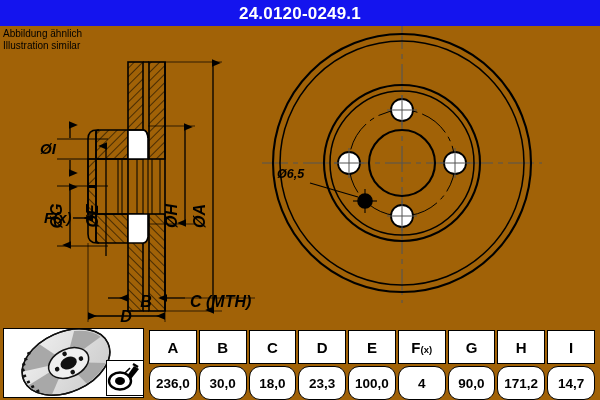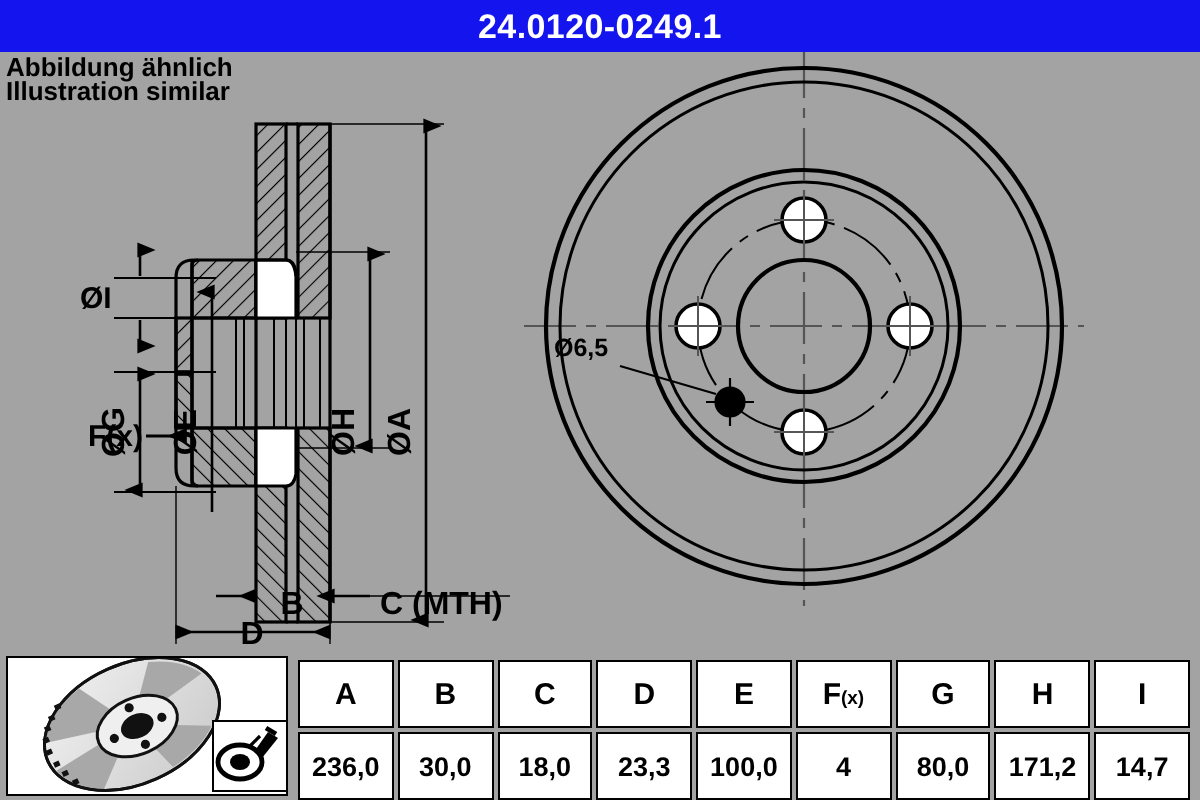--- a/index.html
+++ b/index.html
@@ -4,21 +4,21 @@
 <style>
   html, body {
     margin: 0;
     padding: 0;
     background: #ffffff;
   }
   #page {
     position: relative;
     width: 600px;
     height: 400px;
-    background: #a3a3a3;
+    background: #a16207;
     font-family: "Liberation Sans", sans-serif;
     overflow: hidden;
     box-sizing: border-box;
   }
 
   
   #header {
     position: absolute;
     left: 0; top: 0;
     width: 600px; height: 26px;
@@ -34,32 +34,32 @@
     font-weight: bold;
     letter-spacing: 0.2px;
     line-height: 1;
     white-space: nowrap;
   }
 
   
   #caption {
     position: absolute;
     left: 3px; top: 28px;
-    font-size: 13px;
-    font-weight: bold;
+    font-size: 10px;
+    font-weight: normal;
     color: #000;
     line-height: 11.5px;
     white-space: nowrap;
   }
 
   
   #drawing {
     position: absolute;
     left: 0; top: 26px;
-    width: 600px; height: 298px;
+    width: 600px; height: 298px; font-style: italic;
   }
   #drawing svg { display: block; }
 
   
   #bottom {
     position: absolute;
     left: 0; top: 326px;
     width: 600px; height: 74px;
   }
 
@@ -99,21 +99,21 @@
     text-align: center;
     vertical-align: middle;
     font-size: 15px;
     font-weight: bold;
     font-family: "Liberation Sans", sans-serif;
     color: #000;
     padding: 0;
     height: 32px;
     background: #fff;
   }
-  #dimtable tr.vals td { font-size: 13.5px; }
+  #dimtable tr.vals td { font-size: 13.5px; border-radius: 11px; }
   #dimtable td .sub { font-size: 9.5px; }
 </style>
 </head>
 <body>
 
 <div id="page">
 
   <div id="header">
     <span class="htxt">24.0120-0249.1</span>
   </div>
@@ -368,20 +368,20 @@
         <td>H</td>
         <td>I</td>
       </tr>
       <tr class="vals">
         <td>236,0</td>
         <td>30,0</td>
         <td>18,0</td>
         <td>23,3</td>
         <td>100,0</td>
         <td>4</td>
-        <td>80,0</td>
+        <td>90,0</td>
         <td>171,2</td>
         <td>14,7</td>
       </tr>
     </tbody>
       </table>
   </div>
 </div>
 
 </body></html>

